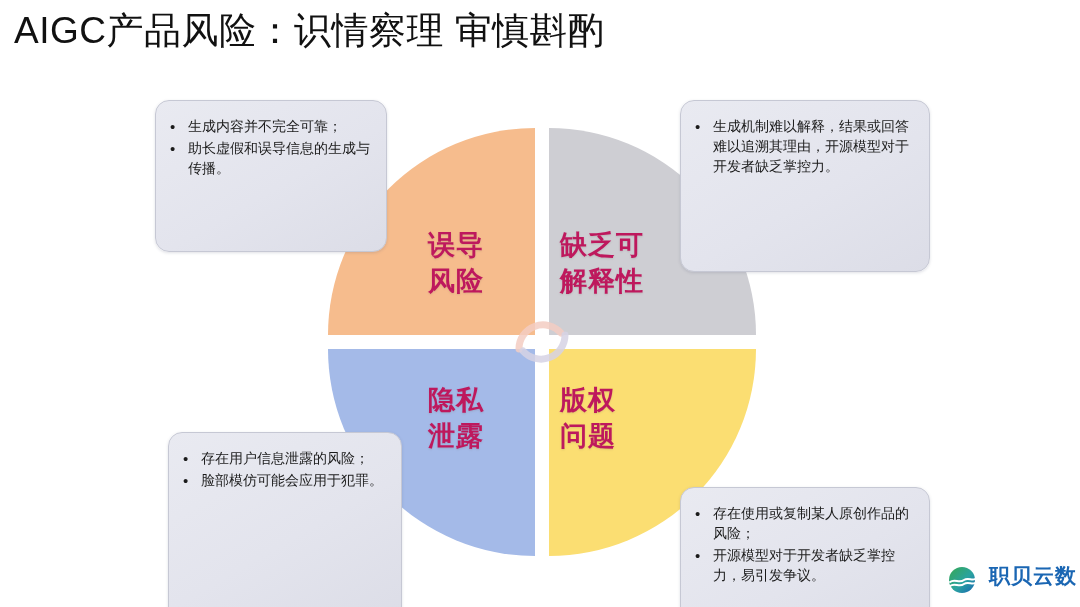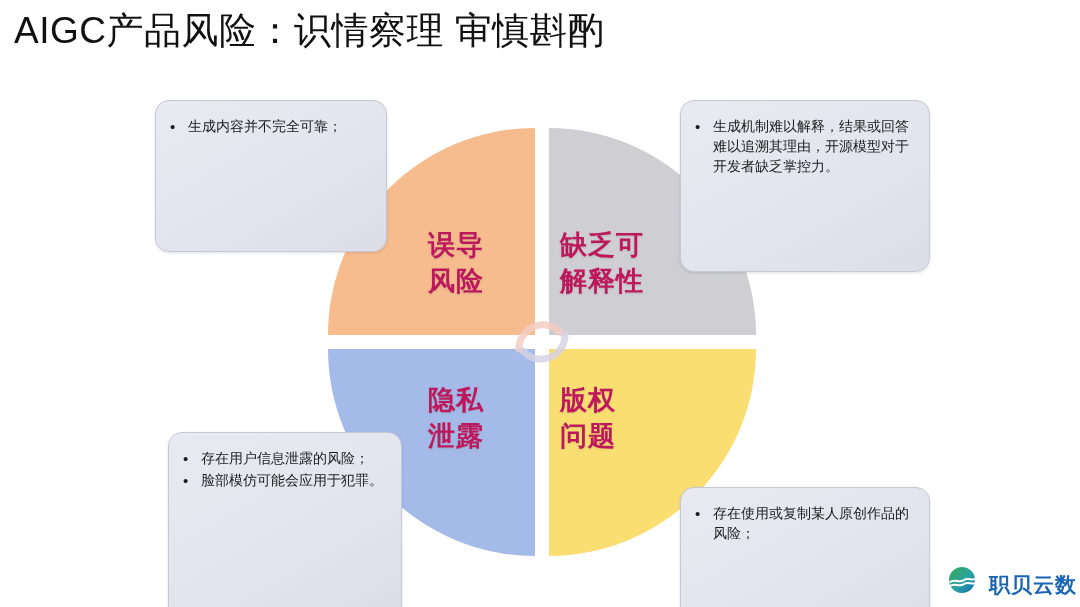--- a/index.html
+++ b/index.html
@@ -119,21 +119,21 @@
   #callout-explain    { left: 680px; top: 100px;  width: 250px; height: 172px; }
   #callout-privacy    { left: 168px; top: 432px;  width: 234px; height: 189px; }
   #callout-copyright  { left: 680px; top: 443px;  width: 250px; height: 150px; margin-top: 44px; }
 
   
   #logo {
     position: absolute;
     left: 947px;
     top: 565px;
     display: flex;
-    align-items: flex-end;
+    align-items: flex-start;
     gap: 12px;
   }
   #logo-text {
     font-size: 21px;
     font-weight: bold;
     color: #1a66b3;
     letter-spacing: 1px;
     line-height: 1;
   }
 </style>
@@ -168,39 +168,41 @@
 解释性</div>
   <div class="quad-label" id="label-copyright">版权
 问题</div>
   <div class="quad-label" id="label-privacy">隐私
 泄露</div>
 </div>
 
 <div class="callout" id="callout-misleading">
   <ul>
     <li>生成内容并不完全可靠；</li>
+    <li>助长虚假和误导信息的生成与传播。</li>
   </ul>
 </div>
 
 <div class="callout" id="callout-explain">
   <ul>
     <li>生成机制难以解释，结果或回答难以追溯其理由，开源模型对于开发者缺乏掌控力。</li>
   </ul>
 </div>
 
 <div class="callout" id="callout-privacy">
   <ul>
     <li>存在用户信息泄露的风险；</li>
     <li>脸部模仿可能会应用于犯罪。</li>
   </ul>
 </div>
 
 <div class="callout" id="callout-copyright">
   <ul>
     <li>存在使用或复制某人原创作品的风险；</li>
+    <li>开源模型对于开发者缺乏掌控力，易引发争议。</li>
   </ul>
 </div>
 
 <div id="logo">
   <svg width="30" height="30" viewBox="0 0 30 30">
     <defs>
       <linearGradient id="lg" x1="0" y1="0" x2="1" y2="1">
         <stop offset="0%" stop-color="#36a853"></stop>
         <stop offset="55%" stop-color="#2aa3a0"></stop>
         <stop offset="100%" stop-color="#1a66b3"></stop>

